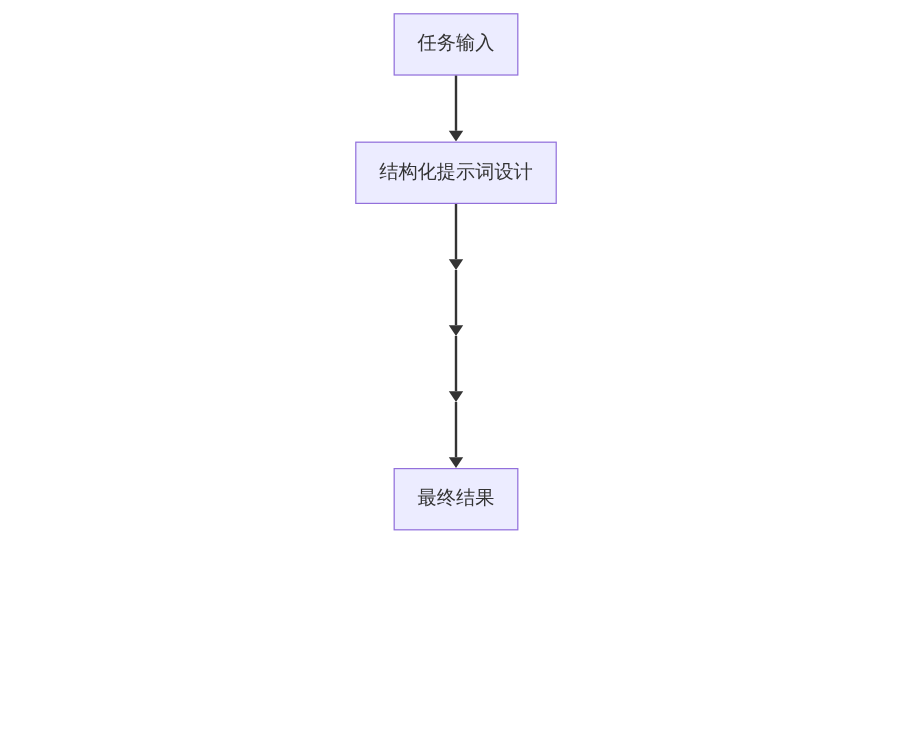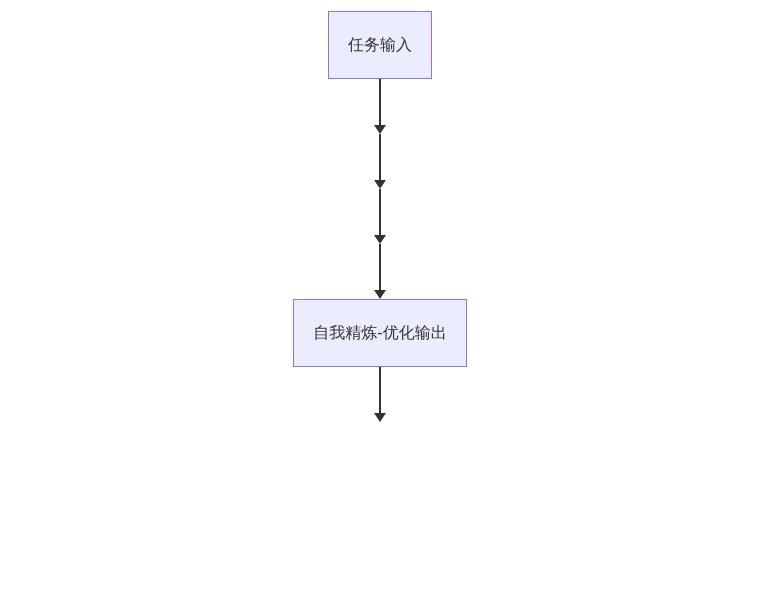--- a/index.html
+++ b/index.html
@@ -18,21 +18,21 @@
     height: 615px;
     display: flex;
     flex-direction: column;
     align-items: center;
     padding-top: 11px;
     box-sizing: border-box;
   }
   
   .node {
     box-sizing: border-box;
-    height: 68px;
+    height: 52px;
     padding: 0 19px;
     background: var(--node-fill, #ECECFF);
     border: 1px solid var(--node-border, #9370DB);
     display: flex;
     align-items: center;
     justify-content: center;
     flex: 0 0 auto;
   }
   .node span {
     font-size: 16px;
@@ -69,41 +69,44 @@
 
   <div class="node">
     <span>任务输入</span>
   </div>
 
   <div class="edge">
     <div class="line"></div>
     <div class="arrowhead"></div>
   </div>
 
+  <div class="node">
+    <span>结构化提示词设计</span>
+  </div>
+
+  <div class="edge">
+    <div class="line"></div>
+    <div class="arrowhead"></div>
+  </div>
+
 
   <div class="edge">
     <div class="line"></div>
     <div class="arrowhead"></div>
   </div>
 
 
   <div class="edge">
     <div class="line"></div>
     <div class="arrowhead"></div>
   </div>
 
 
   <div class="edge">
     <div class="line"></div>
     <div class="arrowhead"></div>
   </div>
 
   <div class="node">
-    <span>自我精炼-优化输出</span>
+    <span>最终结果</span>
   </div>
-
-  <div class="edge">
-    <div class="line"></div>
-    <div class="arrowhead"></div>
-  </div>
-
 
 </div>
 
 </body></html>

